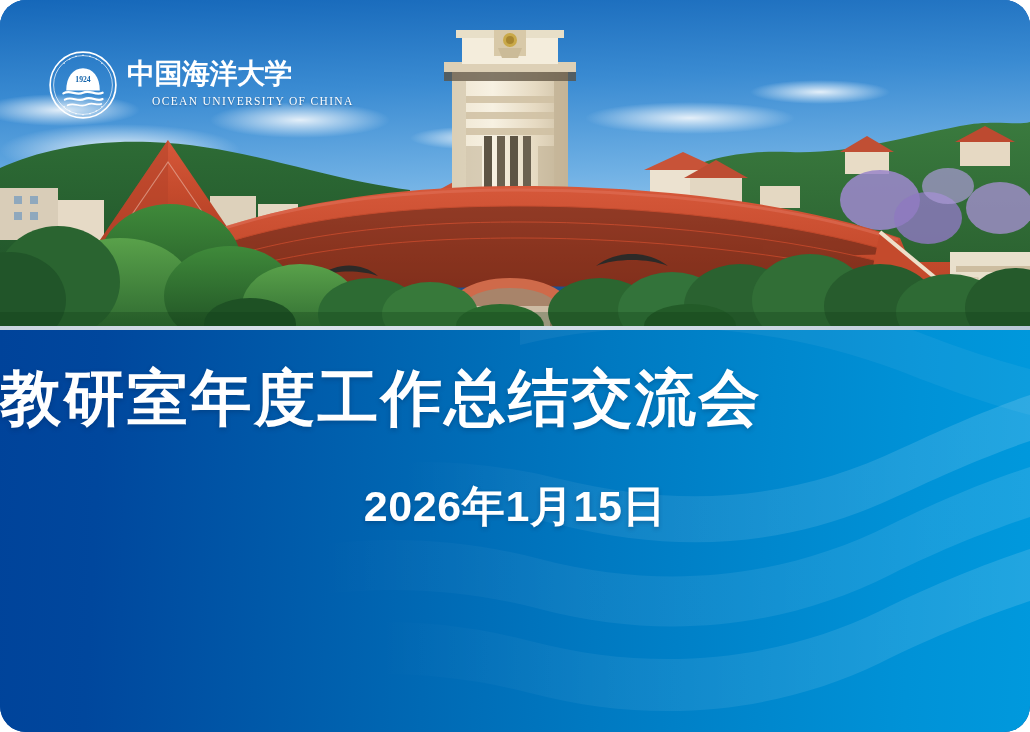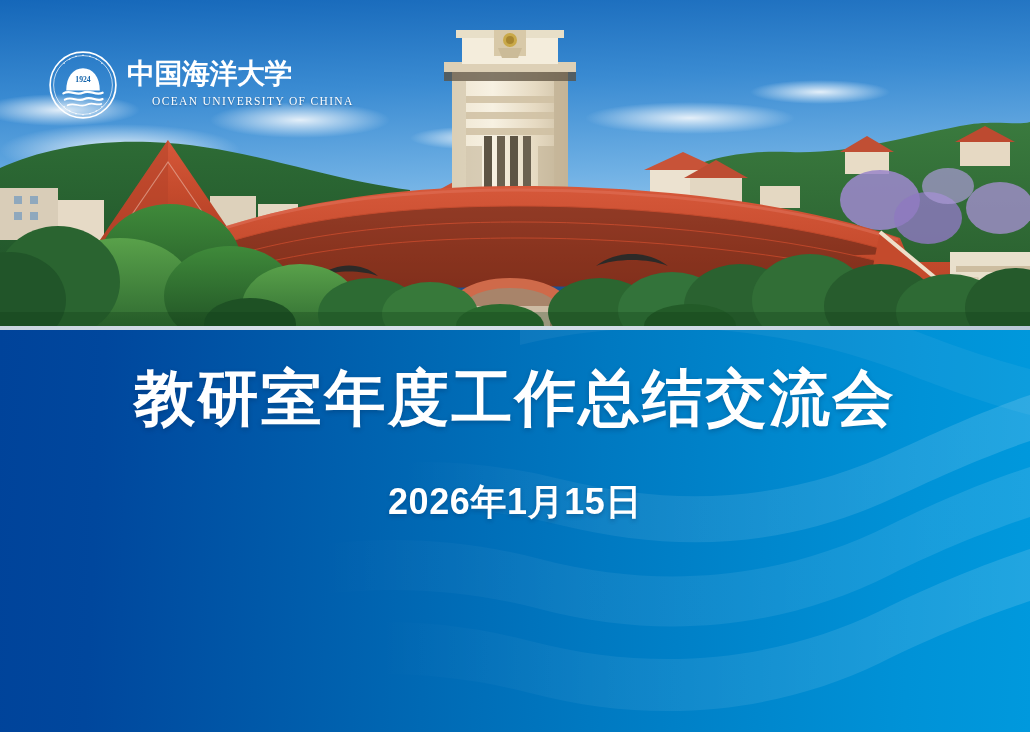--- a/index.html
+++ b/index.html
@@ -5,20 +5,21 @@
 <style>
   * { margin:0; padding:0; box-sizing:border-box; }
   html,body{
     width:1030px; height:732px; overflow:hidden;
     background:#ffffff;
     font-family:"Liberation Sans","DejaVu Sans",sans-serif;
   }
   #slide{
     position:relative; width:1030px; height:732px; overflow:hidden;
     background:#00479d;
+    border-radius:26px;
   }
 
   
   .photo{
     position:absolute; left:0; top:0; width:1030px; height:328px;
     overflow:hidden;
     background:linear-gradient(178deg,#1f6fc0 0%,#3f8fd6 34%,#6fb2e6 60%,#9cccf0 78%,#bcdcf3 100%);
   }
   .photo svg{ position:absolute; left:0; top:0; display:block; }
 
@@ -51,30 +52,30 @@
     overflow:hidden;
     background:linear-gradient(93deg,
         #00439a 0%,  #00479d 10%, #0058a8 26%,
         #0069b4 42%, #0079c1 58%, #0087cd 74%,
         #0092d7 88%, #0099dd 100%);
   }
   .panel svg{ position:absolute; left:0; top:0; display:block; }
 
   .title{
     position:absolute; left:0; top:366px; width:1030px;
-    text-align:center; z-index:9;
+    z-index:9;
     font-size:61px; font-weight:bold; color:#ffffff;
     letter-spacing:2.5px; line-height:1.05;
     white-space:nowrap;
     text-shadow:0 2px 5px rgba(0,30,70,.28);
   }
   .date{
     position:absolute; left:0; top:478px; width:1030px;
     text-align:center; z-index:9;
-    font-size:36px; font-weight:bold; color:#ffffff;
+    font-size:43px; font-weight:bold; color:#ffffff;
     letter-spacing:.6px; white-space:nowrap;
     text-shadow:0 2px 4px rgba(0,30,70,.28);
   }
 </style>
 </head>
 <body>
 
 <div id="slide">
 
   <div class="photo" aria-label="Ocean University of China — Fishan campus historic building with clock tower">

